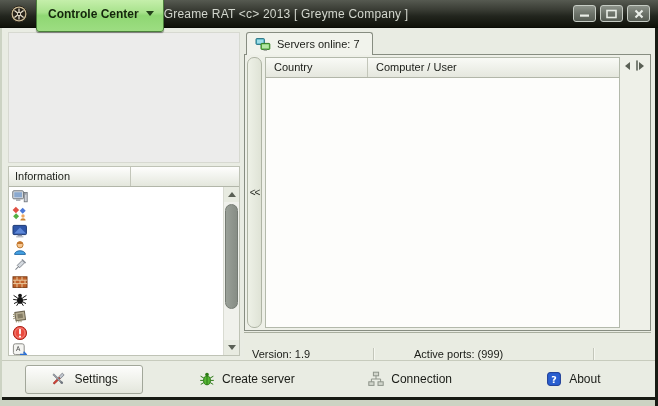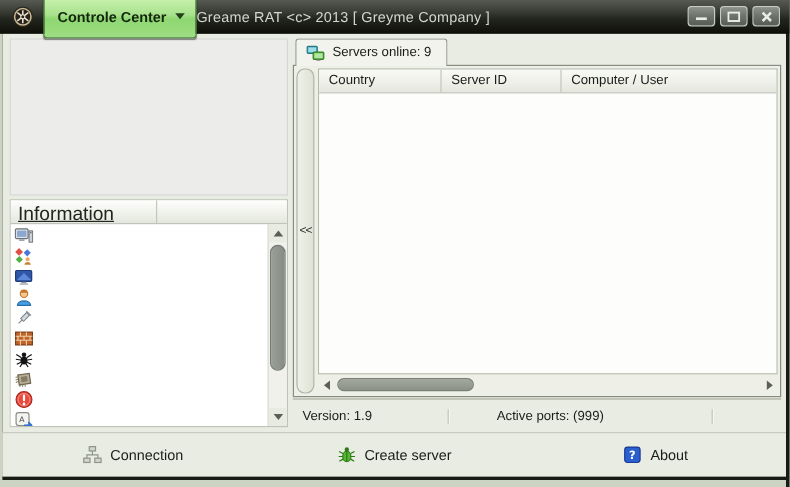--- a/index.html
+++ b/index.html
@@ -40,21 +40,21 @@
     position:absolute; top:28px; left:2px; right:3px; bottom:9px;
     background:#e9ece3; display:flex; flex-direction:column;
   }
   .main { flex:1; display:flex; min-height:0; }
 
   
   .left-col { width:240px; flex:0 0 240px; display:flex; flex-direction:column; padding:4px 2px 4px 6px; }
   .empty-panel { height:131px; background:#ececeb; border:1px solid #d7d9d1; margin-bottom:3px; }
   .info-panel { flex:1; display:flex; flex-direction:column; border:1px solid #bfc3b6; background:#ffffff; min-height:0; }
   .info-header { display:flex; height:20px; flex:0 0 20px; background:linear-gradient(#fefefd, #e4e7dd); border-bottom:1px solid #b2b6a9; }
-  .info-header-cell { width:122px; padding:3px 0 0 6px; border-right:1px solid #c3c6ba; font-size:16px; color:#22241f; cursor:pointer;text-decoration:underline; }
+  .info-header-cell { width:122px; padding:3px 0 0 6px; border-right:1px solid #c3c6ba; font-size:11px; color:#22241f; cursor:pointer; }
   .info-header-fill { flex:1; }
   .info-body { flex:1; display:flex; min-height:0; }
   .icon-list { flex:1; background:#fff; padding:1px 0 0 3px; overflow:hidden; }
   .icon-row { height:17px; display:flex; align-items:center; cursor:pointer; }
   .icon-row svg { display:block; }
 
   
   .v-scrollbar { width:16px; flex:0 0 16px; background:#f0f1ec; border-left:1px solid #d9dbd2; display:flex; flex-direction:column; }
   .sb-btn { height:15px; flex:0 0 15px; background:#e8ebe1; display:flex; align-items:center; justify-content:center; cursor:pointer; }
   .v-track { flex:1; position:relative; }
@@ -71,35 +71,35 @@
     display:flex; align-items:center; gap:6px; padding:0 12px 0 8px;
     background:#f1f3ec; border:1px solid #878d81; border-bottom:none;
     border-radius:3px 3px 0 0; margin-bottom:-1px; font-size:11px; cursor:pointer;
   }
   .table-container { flex:1; display:flex; border:1px solid #878d81; background:#eef0e8; padding:2px; min-height:0; }
   .collapse-strip {
     width:15px; flex:0 0 15px; margin-right:3px; background:linear-gradient(90deg,#eef1e7,#dfe3d6);
     border:1px solid #aeb4a4; border-radius:7px; display:flex; align-items:center; justify-content:center;
     font-size:10px; color:#2a2d26; cursor:pointer; letter-spacing:-1px;
   }
-  .table-area { flex:1; display:flex; flex-direction:column; min-width:0; }
+  .table-area { flex:1; display:flex; flex-direction:row; min-width:0; }
   .grid { flex:1; display:flex; flex-direction:column; border:1px solid #b3b9ab; background:#fff; min-height:0; overflow:hidden; }
   .grid-header { display:flex; height:20px; flex:0 0 20px; background:linear-gradient(#f9faf6, #e5e7de); border-bottom:1px solid #b2b6a9; }
   .col { padding:3px 0 0 8px; border-right:1px solid #c3c6ba; font-size:11px; white-space:nowrap; overflow:hidden; cursor:pointer; }
   .col-0 { width:102px; flex:0 0 102px; }
   .col-1 { width:100px; flex:0 0 100px; }
   .col-2 { width:100px; flex:0 0 100px; }
   .col-3 { flex:1; border-right:none; }
   .grid-body { flex:1; background:#fdfdfb; }
   .h-scrollbar { height:15px; flex:0 0 15px; margin-top:1px; background:#eef0e8; display:flex; align-items:center; }
   .h-btn { width:14px; flex:0 0 14px; display:flex; align-items:center; justify-content:center; cursor:pointer; }
   .h-track { flex:1; position:relative; height:15px; }
   .h-thumb { position:absolute; top:2px; bottom:2px; left:2px; width:32%; background:linear-gradient(#a2a89e,#8c9288); border:1px solid #7a8076; border-radius:6px; cursor:pointer; }
 
-  .status-bar { height:28px; flex:0 0 28px; display:flex; align-items:center; background:#e9ece2; border-top:1px solid #a9ae9f; margin-top:1px; font-size:11px; }
+  .status-bar { height:28px; flex:0 0 28px; display:flex; align-items:flex-end; background:#e9ece2; border-top:1px solid #a9ae9f; margin-top:1px; font-size:11px; }
   .status-cell { display:flex; align-items:center; padding-left:8px; border-right:1px solid #c3c6ba; box-shadow:1px 0 0 #f5f7f0; white-space:nowrap; overflow:hidden; }
   .status-0 { width:130px; flex:0 0 130px; }
   .status-1 { width:188px; flex:0 0 188px;margin-left:32px; }
   .status-2 { flex:1; border-right:none; box-shadow:none; }
 
   
   .toolbar { height:37px; flex:0 0 37px; display:flex; align-items:center; background:#e9ece3; border-top:1px solid #c7cbbd; }
   .tb-cell { flex:1; display:flex; align-items:center; justify-content:center; }
   .settings-btn {
     display:flex; align-items:center; gap:7px; width:118px; height:29px; justify-content:center;
@@ -259,31 +259,30 @@
       <div class="right-col">
         <div class="tab-strip">
           <div class="tab">
             <svg width="16" height="15" viewBox="0 0 16 15">
               <rect x="1" y="1.6" width="8.4" height="5.8" rx="0.8" fill="#49b2c4" stroke="#2a7484"></rect>
               <rect x="2" y="2.6" width="6.4" height="3.8" fill="#9fdde8"></rect>
               <rect x="6" y="6.4" width="8.8" height="6" rx="0.8" fill="#63c04c" stroke="#357e24"></rect>
               <rect x="7" y="7.4" width="6.8" height="4" fill="#b4e6a4"></rect>
               <rect x="8.6" y="12.4" width="3.4" height="1.2" fill="#7a8078"></rect>
             </svg>
-            <span>Servers online: 9</span>
+            <span>Servers online: 7</span>
           </div>
         </div>
 
         <div class="table-container">
           <div class="collapse-strip">&lt;&lt;</div>
           <div class="table-area">
             <div class="grid">
               <div class="grid-header">
                 <div class="col col-0">Country</div>
-                <div class="col col-1">Server ID</div>
                 <div class="col col-3">Computer / User</div>
               </div>
               <div class="grid-body"></div>
             </div>
             <div class="h-scrollbar">
               <div class="h-btn">
                   <span class="tri-left"></span>
                 </div>
               <div class="h-track">
                 <div class="h-thumb"></div>
@@ -296,44 +295,59 @@
         </div>
 
         <div class="status-bar">
           <div class="status-cell status-0">Version: 1.9</div>
           <div class="status-cell status-1">Active ports: (999)</div>
         </div>
       </div>
     </div>
 
     <div class="toolbar">
+      <div class="tb-cell">
+        <div class="settings-btn">
+          <svg width="18" height="16" viewBox="0 0 18 16">
+            <g transform="rotate(45 9 8)">
+              <rect x="7.9" y="0.8" width="2.6" height="5.2" fill="#c0c6ce" stroke="#70767e" stroke-width="0.7"></rect>
+              <rect x="8.4" y="6" width="1.7" height="8.4" rx="0.8" fill="#d6453a" stroke="#8e241c" stroke-width="0.6"></rect>
+            </g>
+            <g transform="rotate(-45 9 8)">
+              <rect x="8.3" y="1.4" width="1.5" height="10" fill="#9aa0a8" stroke="#666c74" stroke-width="0.5"></rect>
+              <rect x="7.9" y="11.4" width="2.3" height="3.2" rx="1" fill="#70767e"></rect>
+            </g>
+          </svg>
+          <span>Settings</span>
+        </div>
+      </div>
+      <div class="tb-cell">
+        <div class="flat-btn">
+          <svg width="16" height="16" viewBox="0 0 16 16">
+            <circle cx="8" cy="3.6" r="1.8" fill="#2c7a16"></circle>
+            <ellipse cx="8" cy="9.4" rx="3.4" ry="4.4" fill="#55b633" stroke="#2c7a16"></ellipse>
+            <path d="M8 5 V13.8 M4.8 7 L1.6 5.2 M4.6 9.4 L1.2 9.4 M4.8 11.6 L1.8 13.4 M11.2 7 L14.4 5.2 M11.4 9.4 L14.8 9.4 M11.2 11.6 L14.2 13.4" stroke="#2c7a16" stroke-width="1" fill="none"></path>
+          </svg>
+          <span>Create server</span>
+        </div>
+      </div>
       <div class="tb-cell">
         <div class="flat-btn">
           <svg width="16" height="16" viewBox="0 0 16 16">
             <rect x="5.4" y="1.2" width="5.2" height="3.6" fill="#d2d6cc" stroke="#8e948a"></rect>
             <rect x="0.8" y="10.8" width="5.2" height="3.6" fill="#d2d6cc" stroke="#8e948a"></rect>
             <rect x="10" y="10.8" width="5.2" height="3.6" fill="#d2d6cc" stroke="#8e948a"></rect>
             <path d="M8 4.8 V8 M3.4 10.8 V8 H12.6 V10.8" stroke="#8e948a" fill="none"></path>
           </svg>
           <span>Connection</span>
         </div>
       </div>
       <div class="tb-cell">
         <div class="flat-btn">
           <svg width="16" height="16" viewBox="0 0 16 16">
-            <circle cx="8" cy="3.6" r="1.8" fill="#2c7a16"></circle>
-            <ellipse cx="8" cy="9.4" rx="3.4" ry="4.4" fill="#55b633" stroke="#2c7a16"></ellipse>
-            <path d="M8 5 V13.8 M4.8 7 L1.6 5.2 M4.6 9.4 L1.2 9.4 M4.8 11.6 L1.8 13.4 M11.2 7 L14.4 5.2 M11.4 9.4 L14.8 9.4 M11.2 11.6 L14.2 13.4" stroke="#2c7a16" stroke-width="1" fill="none"></path>
-          </svg>
-          <span>Create server</span>
-        </div>
-      </div>
-      <div class="tb-cell">
-        <div class="flat-btn">
-          <svg width="16" height="16" viewBox="0 0 16 16">
             <rect x="1.6" y="1.6" width="12.8" height="12.8" rx="2.4" fill="#2a5fd0" stroke="#1a3a94"></rect>
             <text x="8" y="11.6" text-anchor="middle" font-size="9.5" font-weight="bold" fill="#fff" font-family="DejaVu Sans, sans-serif">?</text>
           </svg>
           <span>About</span>
         </div>
       </div>
     </div>
   </div>
 </div>
 

